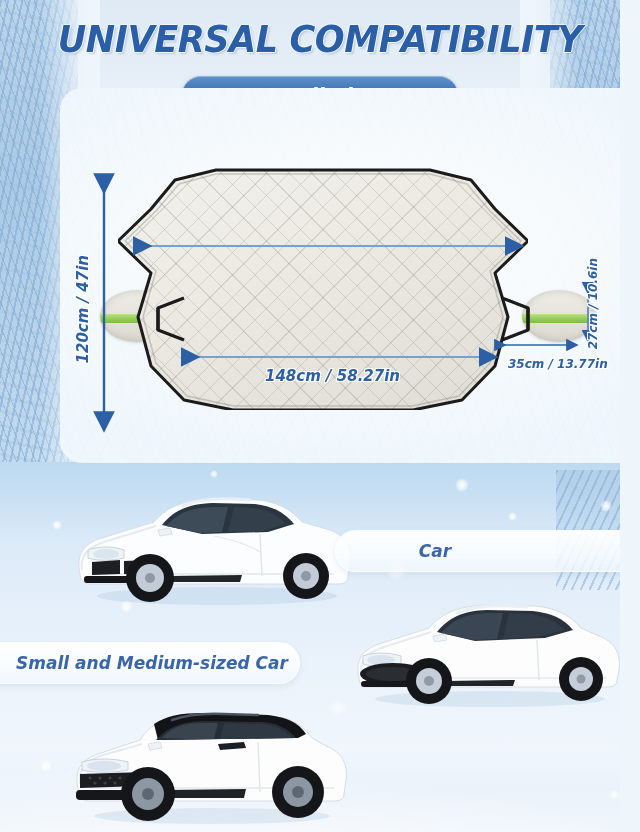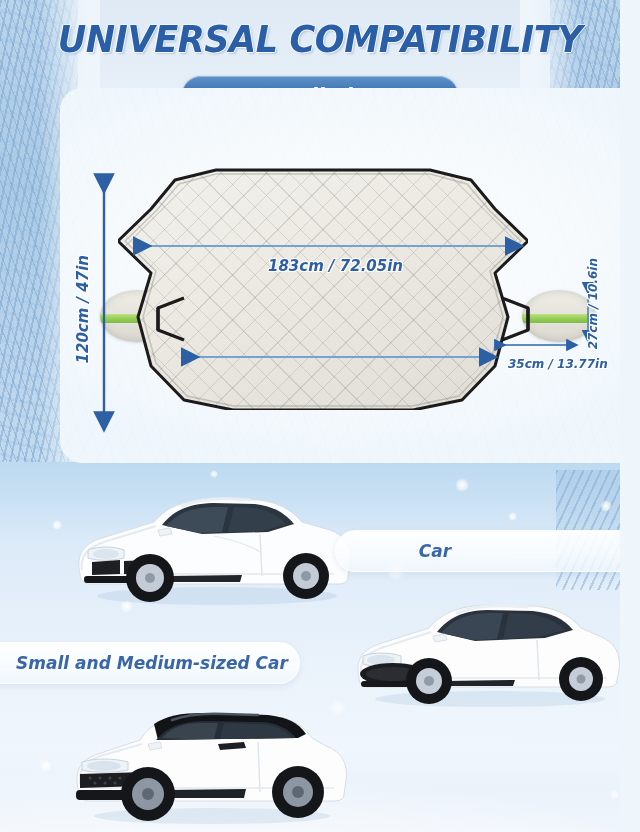--- a/index.html
+++ b/index.html
@@ -331,21 +331,21 @@
     <line x1="148" y1="246" x2="520" y2="246" stroke="#76a2cf" stroke-width="2.2" marker-start="url(#ah)" marker-end="url(#ah)"></line>
 
     <line x1="196" y1="357" x2="494" y2="357" stroke="#76a2cf" stroke-width="2.2" marker-start="url(#ah)" marker-end="url(#ah)"></line>
 
     <line x1="504" y1="345" x2="576" y2="345" stroke="#5a8cc0" stroke-width="1.8" marker-start="url(#ahs)" marker-end="url(#ahs)"></line>
 
     <line x1="588" y1="292" x2="588" y2="340" stroke="#5a8cc0" stroke-width="1.8" marker-start="url(#ahs)" marker-end="url(#ahs)"></line>
   </svg>
 
   <div class="dim vert-l">120cm / 47in</div>
-  <div class="dim w183">183cm / 72.05in</div>
+  <div class="dim w148">148cm / 58.27in</div>
   <div class="dim w35">35cm / 13.77in</div>
   <div class="dim vert-r">27cm / 10.6in</div>
 
   <div class="car" style="left:62px;top:478px;">
     <svg width="300" height="130" viewBox="0 0 300 130">
       <ellipse cx="155" cy="118" rx="120" ry="9" fill="rgba(140,175,210,.20)"></ellipse>
 
       <path d="M18 96 C14 78 20 66 40 60 L92 44 C104 30 120 22 150 21
                L196 22 C214 24 228 30 240 44 L268 52
                C284 58 290 70 288 88 L286 98 C286 104 282 106 276 106

